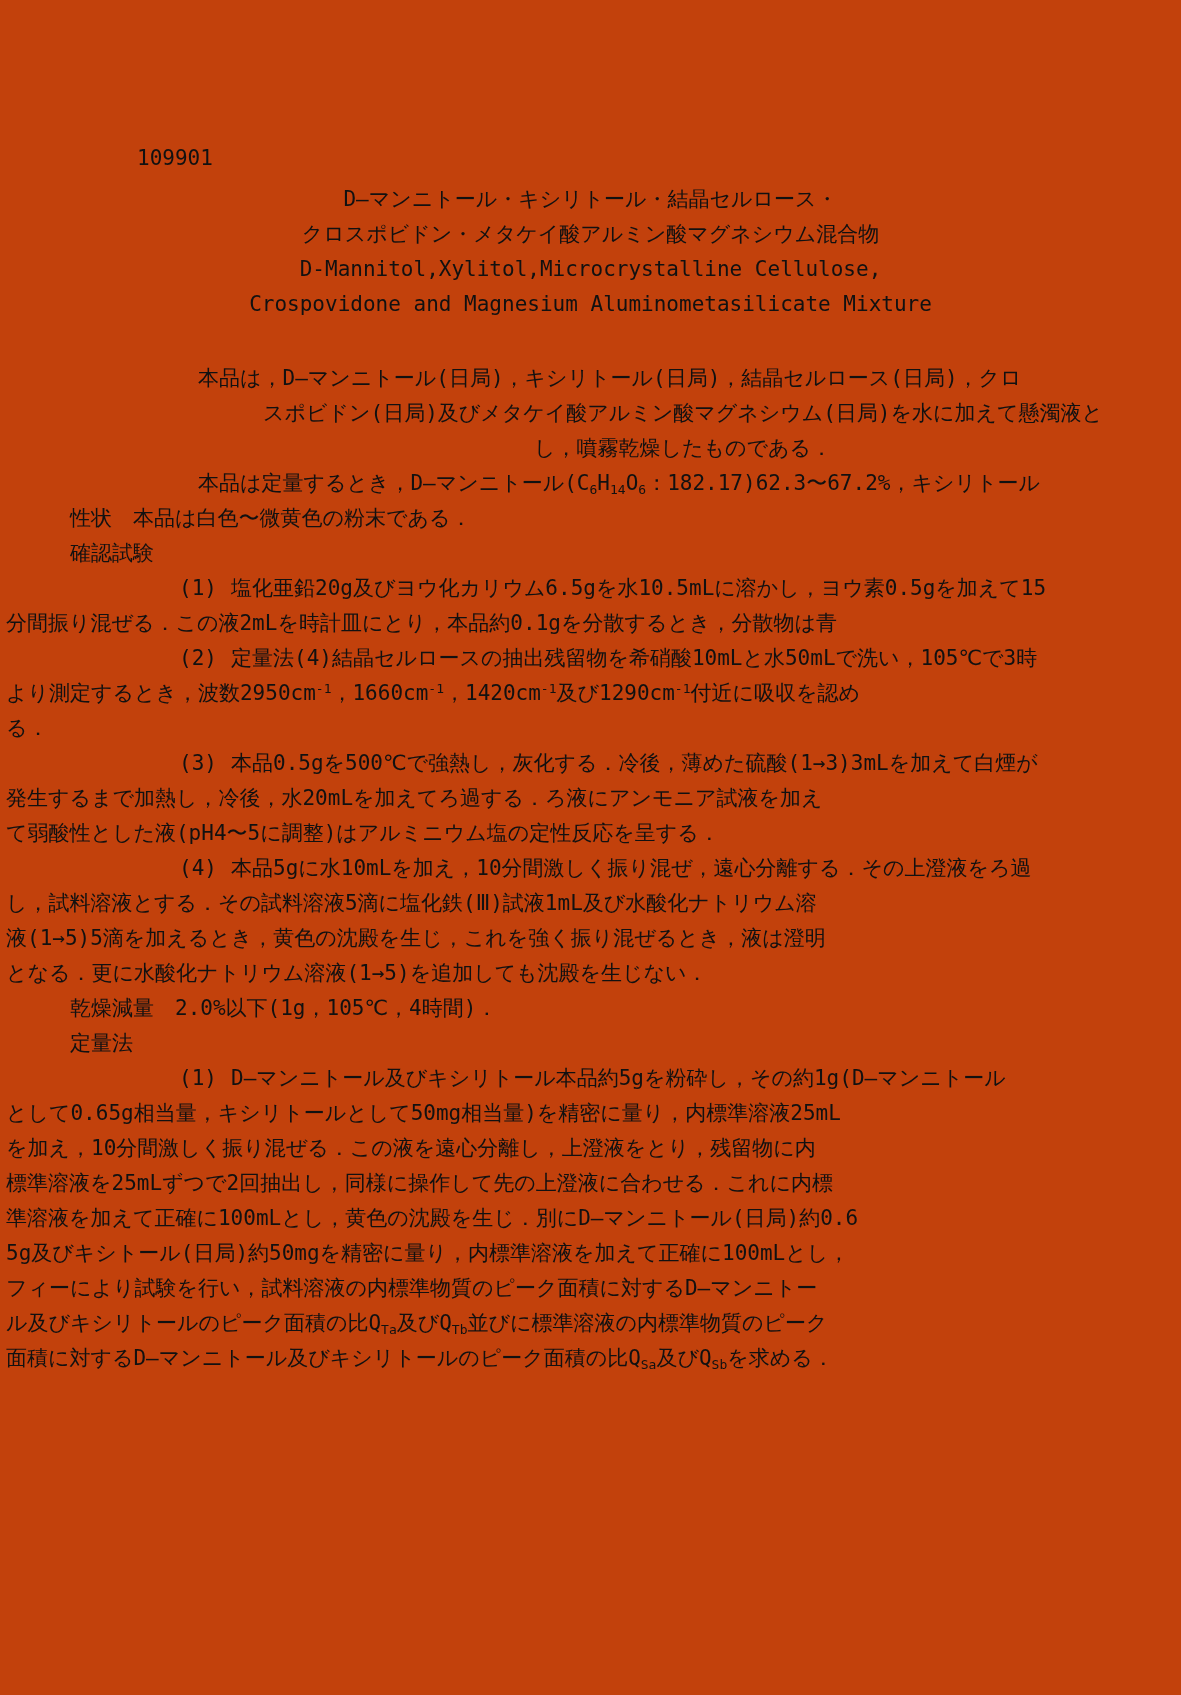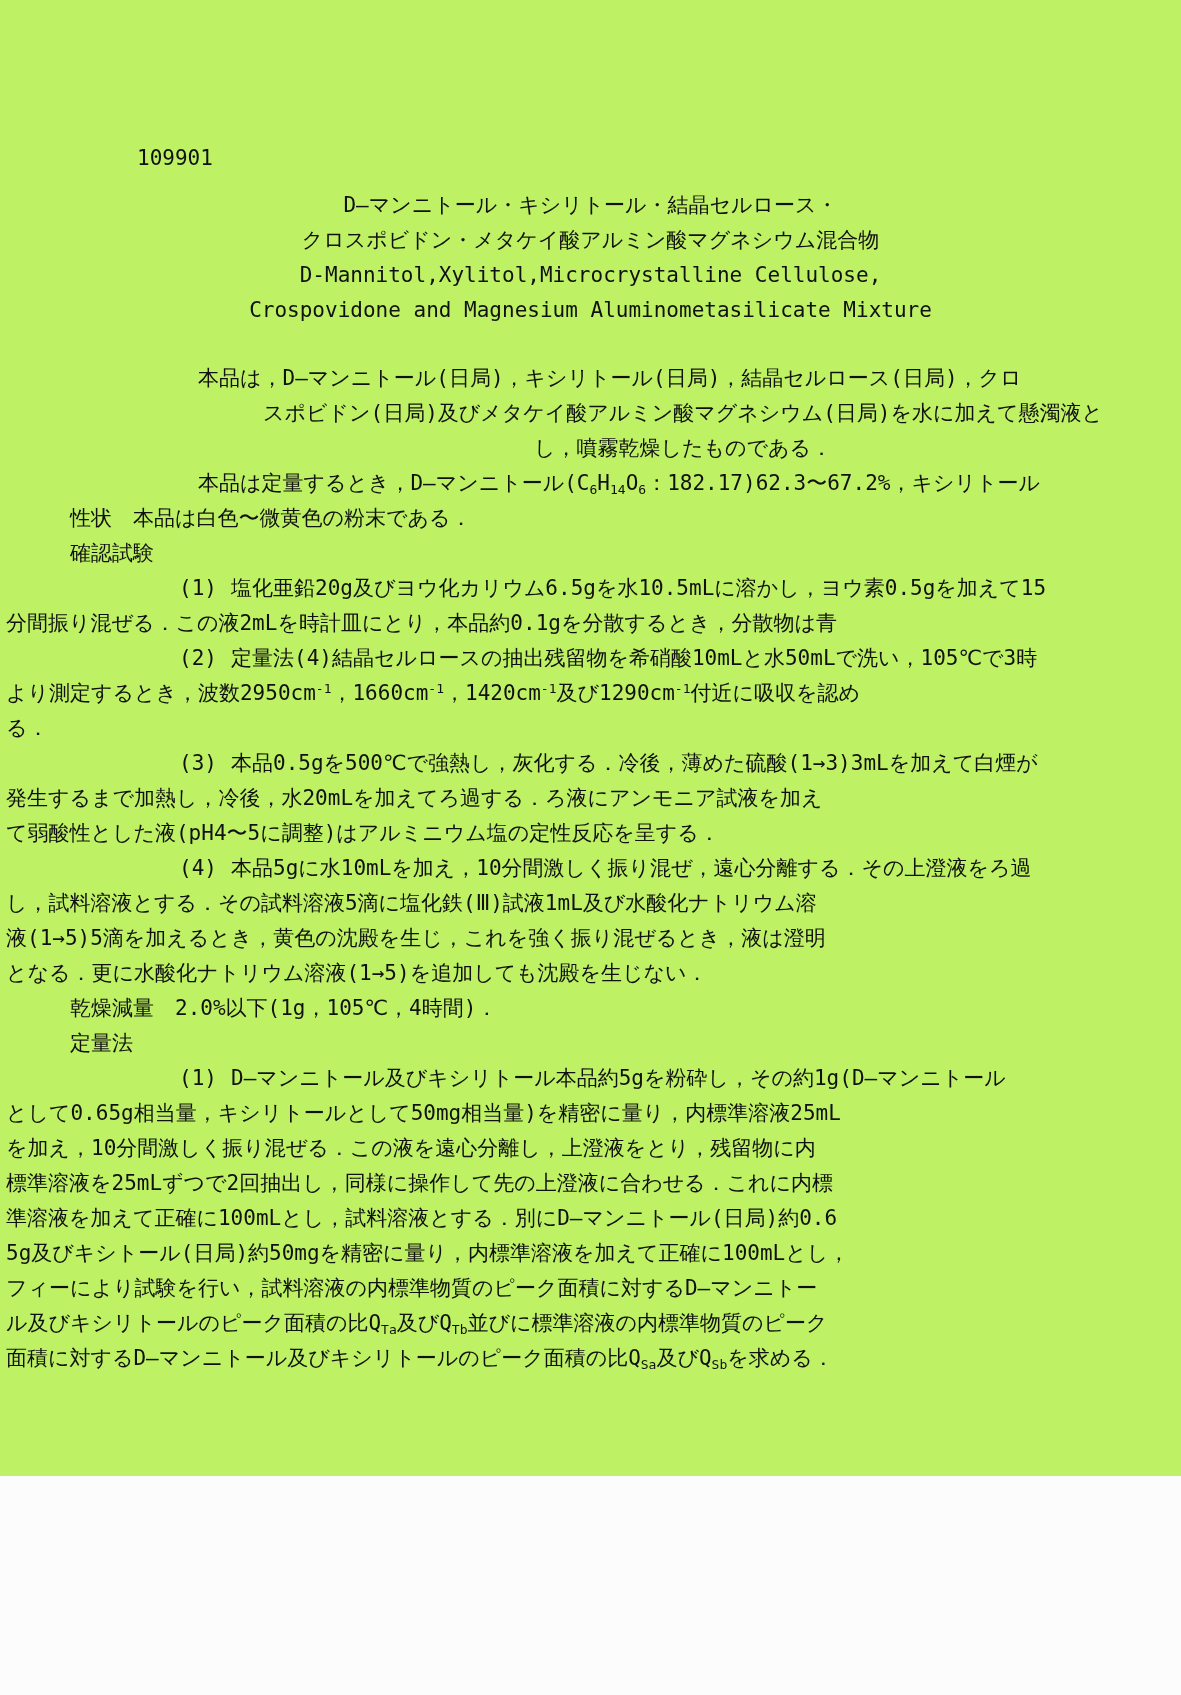--- a/index.html
+++ b/index.html
@@ -1,35 +1,35 @@
 <!DOCTYPE html>
 <html><head>
 <meta charset="utf-8">
 <style>
   html, body { margin: 0; padding: 0; background: #fcfcfc; }
   .page {
     position: relative;
     width: 1181px;
-    height: 1476px;
-    background: #bef264;
+    height: 1695px;
+    background: #c2410c;
     color: #111;
     font-family: "DejaVu Sans Mono", "DejaVu Sans", "Liberation Mono", monospace;
     font-size: 21px;
     overflow: hidden;
   }
   .doc-number {
     position: absolute;
     left: 137px;
     top: 143px;
     line-height: 30px;
     white-space: nowrap;
   }
   .title-block {
     position: absolute;
-    top: 188px;
+    top: 182px;
     left: 0;
     width: 100%;
     text-align: center;
   }
   .title-line {
     line-height: 35px;
     white-space: nowrap;
   }
   .body-block {
     position: absolute;
@@ -87,20 +87,20 @@
       <div class="line ind-item"><span class="marker">(4)</span><span>本品5gに水10mLを加え，10分間激しく振り混ぜ，遠心分離する．その上澄液をろ過</span></div>
       <div class="line ind-cont"><span>し，試料溶液とする．その試料溶液5滴に塩化鉄(Ⅲ)試液1mL及び水酸化ナトリウム溶</span></div>
       <div class="line ind-cont"><span>液(1→5)5滴を加えるとき，黄色の沈殿を生じ，これを強く振り混ぜるとき，液は澄明</span></div>
       <div class="line ind-cont"><span>となる．更に水酸化ナトリウム溶液(1→5)を追加しても沈殿を生じない．</span></div>
       <div class="line ind-h"><span>乾燥減量　2.0%以下(1g，105℃，4時間)．</span></div>
       <div class="line ind-h"><span>定量法</span></div>
       <div class="line ind-item"><span class="marker">(1)</span><span>D—マンニトール及びキシリトール本品約5gを粉砕し，その約1g(D—マンニトール</span></div>
       <div class="line ind-cont"><span>として0.65g相当量，キシリトールとして50mg相当量)を精密に量り，内標準溶液25mL</span></div>
       <div class="line ind-cont"><span>を加え，10分間激しく振り混ぜる．この液を遠心分離し，上澄液をとり，残留物に内</span></div>
       <div class="line ind-cont"><span>標準溶液を25mLずつで2回抽出し，同様に操作して先の上澄液に合わせる．これに内標</span></div>
-      <div class="line ind-cont"><span>準溶液を加えて正確に100mLとし，試料溶液とする．別にD—マンニトール(日局)約0.6</span></div>
+      <div class="line ind-cont"><span>準溶液を加えて正確に100mLとし，黄色の沈殿を生じ．別にD—マンニトール(日局)約0.6</span></div>
       <div class="line ind-cont"><span>5g及びキシトール(日局)約50mgを精密に量り，内標準溶液を加えて正確に100mLとし，</span></div>
       <div class="line ind-cont"><span>フィーにより試験を行い，試料溶液の内標準物質のピーク面積に対するD—マンニトー</span></div>
       <div class="line ind-cont"><span>ル及びキシリトールのピーク面積の比Q<sub>Ta</sub>及びQ<sub>Tb</sub>並びに標準溶液の内標準物質のピーク</span></div>
       <div class="line ind-cont"><span>面積に対するD—マンニトール及びキシリトールのピーク面積の比Q<sub>Sa</sub>及びQ<sub>Sb</sub>を求める．</span></div>
     </div>
 
 </div>
 
 </body></html>

